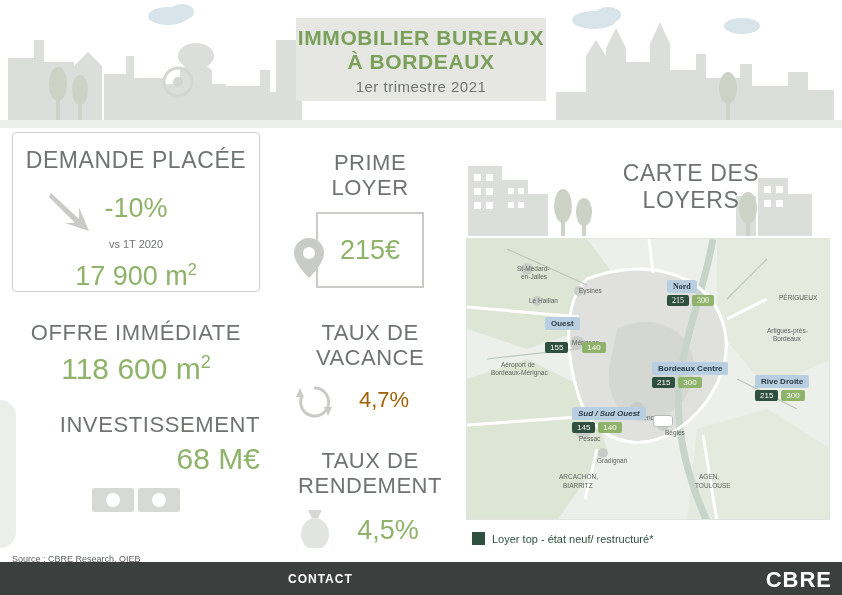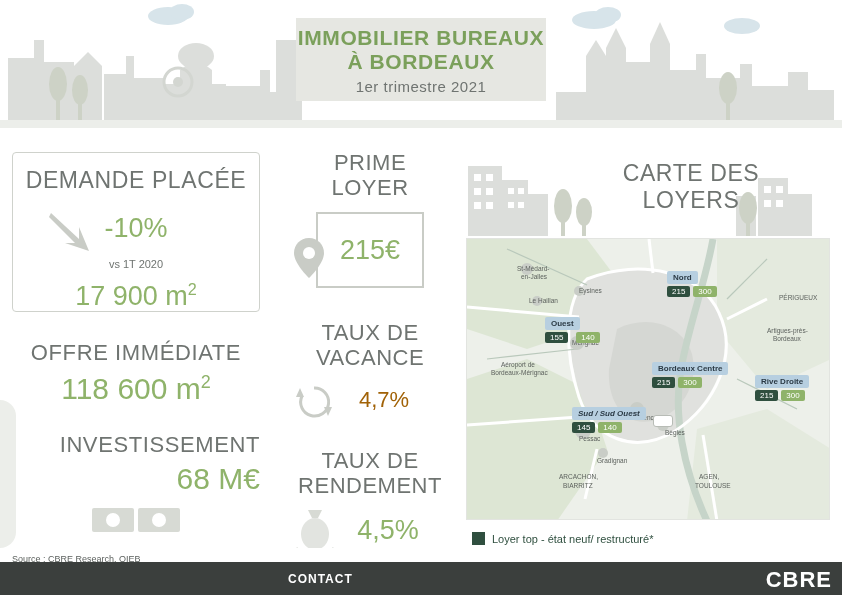--- a/index.html
+++ b/index.html
@@ -46,21 +46,21 @@
   .title-sub {
     font-size: 15px;
     color: #6f7471;
     letter-spacing: 0.5px;
     margin-top: 4px;
   }
 
   
   .col-left {
     position: absolute;
-    left: 12px; top: 152px;
+    left: 12px; top: 132px;
     width: 248px;
   }
   .card-demande {
     position: relative;
     width: 248px; height: 160px;
     border: 1px solid #cfd2cc;
     border-radius: 4px;
     background: #ffffff;
     text-align: center;
     padding-top: 14px;
@@ -531,25 +531,25 @@
           <div style="position: absolute; left: 92px; top: 234px; font-size: 6.5px; color: rgb(92, 97, 93); white-space: nowrap;">ARCACHON,</div>
           <div style="position: absolute; left: 96px; top: 243px; font-size: 6.5px; color: rgb(92, 97, 93); white-space: nowrap;">BIARRITZ</div>
           <div style="position: absolute; left: 232px; top: 234px; font-size: 6.5px; color: rgb(92, 97, 93); white-space: nowrap;">AGEN,</div>
           <div style="position: absolute; left: 228px; top: 243px; font-size: 6.5px; color: rgb(92, 97, 93); white-space: nowrap;">TOULOUSE</div>
           <div style="position: absolute; left: 312px; top: 55px; font-size: 6.5px; color: rgb(92, 97, 93); white-space: nowrap;">PÉRIGUEUX</div>
           <div style="position: absolute; left: 300px; top: 88px; font-size: 6.5px; color: rgb(92, 97, 93); white-space: nowrap;">Artigues-près-</div>
           <div style="position: absolute; left: 306px; top: 96px; font-size: 6.5px; color: rgb(92, 97, 93); white-space: nowrap;">Bordeaux</div>
         </div>
 
       <div id="map-zones">
-          <div style="position: absolute; left: 200px; top: 27px;"><div style="background: rgb(183, 207, 224); color: rgb(43, 58, 69); font-size: 8px; font-weight: bold; padding: 2px 6px; border-radius: 2px; display: inline-block; white-space: nowrap;">Nord</div><div style="margin-top: 2px; display: flex; gap: 3px;">
+          <div style="position: absolute; left: 200px; top: 36px; font-family: Liberation Serif, serif;"><div style="background: rgb(183, 207, 224); color: rgb(43, 58, 69); font-size: 8px; font-weight: bold; padding: 2px 6px; border-radius: 2px; display: inline-block; white-space: nowrap;">Nord</div><div style="margin-top: 2px; display: flex; gap: 3px;">
               <div style="background: rgb(47, 79, 63); color: rgb(255, 255, 255); font-size: 8px; padding: 1px 5px; border-radius: 2px;">215</div>
               <div style="background: rgb(143, 179, 106); color: rgb(255, 255, 255); font-size: 8px; padding: 1px 5px; border-radius: 2px;">300</div>
             </div></div>
-          <div style="position: absolute; left: 78px; top: 73px;"><div style="background: rgb(183, 207, 224); color: rgb(43, 58, 69); font-size: 8px; font-weight: bold; padding: 2px 6px; border-radius: 2px; display: inline-block; white-space: nowrap;">Ouest</div><div style="margin-top: 2px; display: flex; gap: 8px;">
+          <div style="position: absolute; left: 78px; top: 73px;"><div style="background: rgb(183, 207, 224); color: rgb(43, 58, 69); font-size: 8px; font-weight: bold; padding: 2px 6px; border-radius: 2px; display: inline-block; white-space: nowrap;">Ouest</div><div style="margin-top: 12px; display: flex; gap: 14px;">
               <div style="background: rgb(47, 79, 63); color: rgb(255, 255, 255); font-size: 8px; padding: 1px 5px; border-radius: 2px;">155</div>
               <div style="background: rgb(143, 179, 106); color: rgb(255, 255, 255); font-size: 8px; padding: 1px 5px; border-radius: 2px;">140</div>
             </div></div>
           <div style="position: absolute; left: 185px; top: 118px;"><div style="background: rgb(183, 207, 224); color: rgb(43, 58, 69); font-size: 8px; font-weight: bold; padding: 2px 6px; border-radius: 2px; display: inline-block; white-space: nowrap;">Bordeaux Centre</div><div style="margin-top: 2px; display: flex; gap: 3px;">
               <div style="background: rgb(47, 79, 63); color: rgb(255, 255, 255); font-size: 8px; padding: 1px 5px; border-radius: 2px;">215</div>
               <div style="background: rgb(143, 179, 106); color: rgb(255, 255, 255); font-size: 8px; padding: 1px 5px; border-radius: 2px;">300</div>
             </div></div>
           <div style="position: absolute; left: 288px; top: 131px;"><div style="background: rgb(183, 207, 224); color: rgb(43, 58, 69); font-size: 8px; font-weight: bold; padding: 2px 6px; border-radius: 2px; display: inline-block; white-space: nowrap;">Rive Droite</div><div style="margin-top: 2px; display: flex; gap: 3px;">
               <div style="background: rgb(47, 79, 63); color: rgb(255, 255, 255); font-size: 8px; padding: 1px 5px; border-radius: 2px;">215</div>
               <div style="background: rgb(143, 179, 106); color: rgb(255, 255, 255); font-size: 8px; padding: 1px 5px; border-radius: 2px;">300</div>

